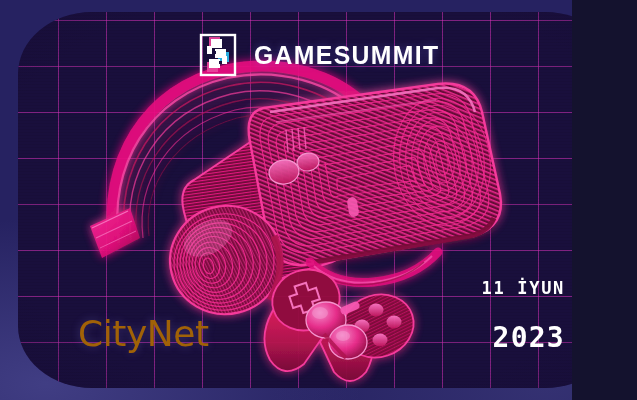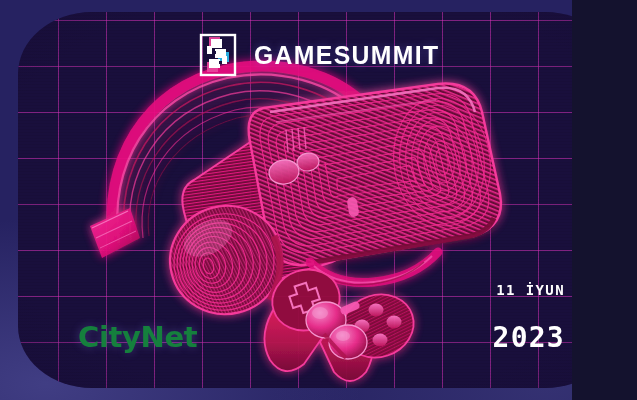--- a/index.html
+++ b/index.html
@@ -98,40 +98,40 @@
   .sponsor-label {
     color:#dcd8ef;
     font-size:9px;
     font-weight:700;
     letter-spacing:.19em;
     font-family:"DejaVu Sans Mono", monospace;
     margin-bottom:4px;
     white-space:nowrap;
   }
   .sponsor-name {
-    color:#15803d;
-    font-size:29px;
-    font-weight:700;
+    color:#a16207;
+    font-size:36px;
+    font-weight:400;
     letter-spacing:-.012em;
     line-height:1;
     font-family:"DejaVu Sans", sans-serif;
     text-shadow:0 0 10px rgba(150,140,255,.30);
   }
 
   
   .date {
     position:absolute;
     right:54px; bottom:36px;
     z-index:7;
     text-align:right;
     font-family:"DejaVu Sans Mono", monospace;
     color:#ffffff;
   }
   .date-day {
-    font-size:14px;
+    font-size:17px;
     font-weight:700;
     letter-spacing:.10em;
     line-height:1.1;
     margin-bottom:8px;
   }
   .date-year {
     font-size:28px;
     font-weight:700;
     letter-spacing:.045em;
     line-height:1;

